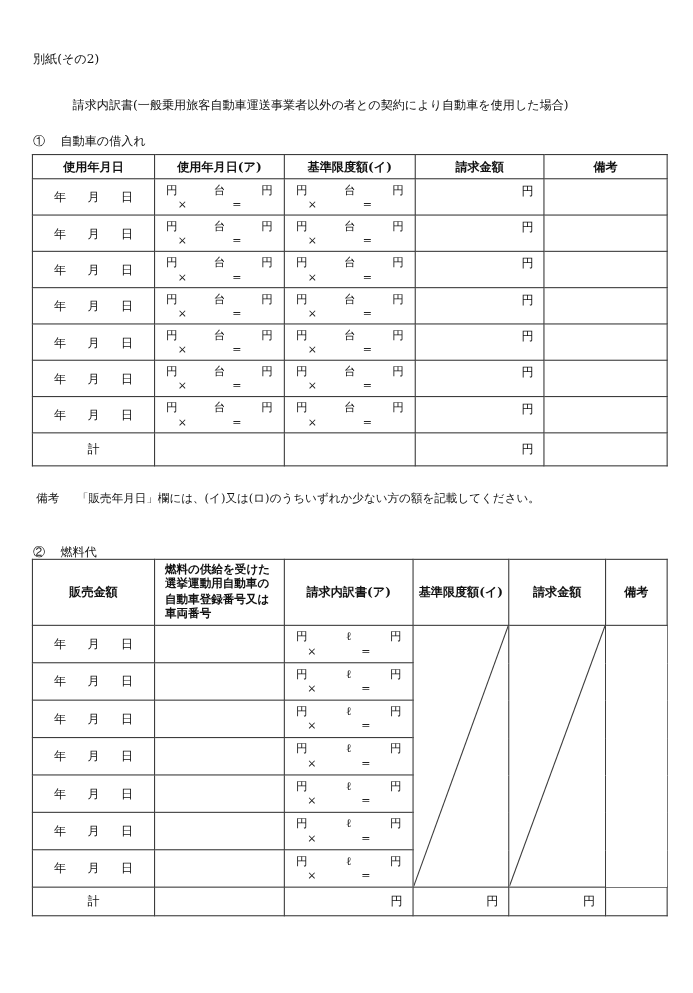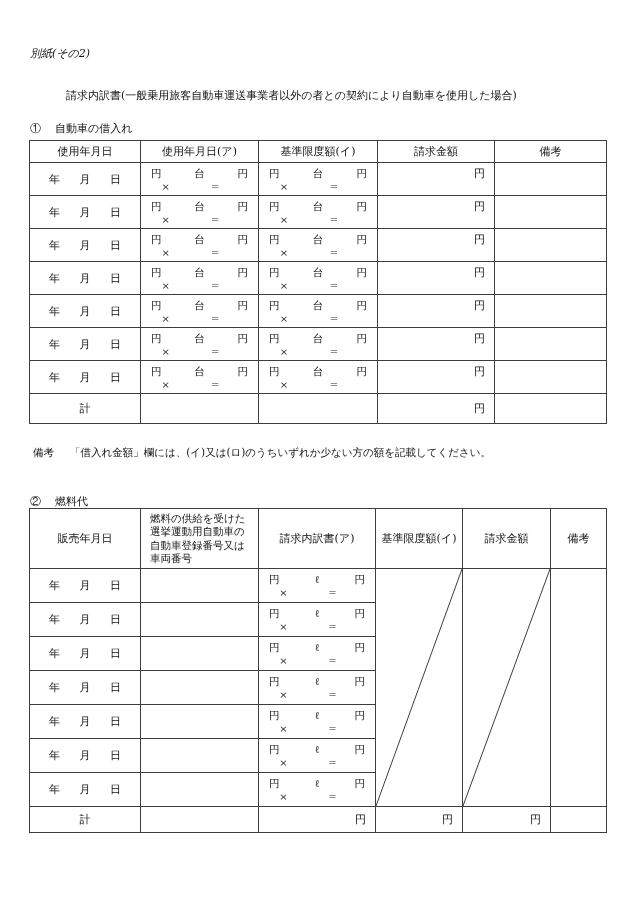--- a/index.html
+++ b/index.html
@@ -7,32 +7,32 @@
   .page {
     position: relative;
     width: 630px;
     height: 903px;
     background: #ffffff;
     font-family: "DejaVu Serif", "Liberation Serif", serif;
     color: #111111;
     overflow: hidden;
   }
   .abs { position: absolute; }
-  .attachment-label { top: 46px; left: 30px; font-size: 11px; font-style: italic; }
+  .attachment-label { top: 46px; left: 30px; font-size: 11px; }
   .doc-title { top: 88px; left: 30px; font-size: 11px; white-space: nowrap; padding-left: 36px; }
   .sec-heading { left: 30px; font-size: 11px; display: flex; gap: 14px; }
   #sec1-heading { top: 121px; }
   #sec2-heading { top: 494px; }
   .note-line { top: 446px; left: 33px; font-size: 10.5px; display: flex; gap: 16px; white-space: nowrap; }
 
   table { border-collapse: collapse; table-layout: fixed; background: #ffffff; }
   #table1 { top: 140px; left: 29px; width: 577px; }
   #table2 { top: 508px; left: 29px; width: 577px; }
   th, td { border: 1px solid #3d3d3d; padding: 0; font-weight: normal; overflow: hidden; }
-  th { font-size: 11px; text-align: center; vertical-align: middle; }
+  th { font-size: 11px; text-align: center; vertical-align: middle; font-weight: bold; }
   #table1 thead tr { height: 22px; }
   #table2 thead tr { height: 60px; }
   th.reg-header { text-align: left; vertical-align: middle; padding: 2px 9px; font-size: 10.5px; line-height: 13.5px; }
   #table1 tbody tr.data-row { height: 33px; }
   #table2 tbody tr.data-row { height: 34px; }
   #table1 tr.total-row { height: 30px; }
   #table2 tr.total-row { height: 26px; }
 
   td.date-cell { font-size: 11px; vertical-align: middle; }
   .date-inner { display: flex; justify-content: space-between; padding: 0 19px; }
@@ -361,40 +361,40 @@
         <td class="blank-cell"></td>
         <td class="blank-cell"></td>
         <td class="yen-right">円</td>
         <td class="blank-cell"></td>
       </tr>
     </tbody>
   </table>
 
   <div class="abs note-line">
     <span>備考</span>
-    <span>「借入れ金額」欄には、(イ)又は(ロ)のうちいずれか少ない方の額を記載してください。</span>
+    <span>「販売年月日」欄には、(イ)又は(ロ)のうちいずれか少ない方の額を記載してください。</span>
   </div>
 
   <div class="abs sec-heading" id="sec2-heading">
     <span>②</span>
     <span>燃料代</span>
   </div>
 
   <table class="abs" id="table2">
     <colgroup>
       <col style="width:111px">
         <col style="width:118px">
         <col style="width:117px">
         <col style="width:87px">
         <col style="width:88px">
         <col style="width:56px">
     </colgroup>
     <thead>
       <tr>
-        <th>販売年月日</th>
+        <th>販売金額</th>
         <th class="reg-header">燃料の供給を受けた選挙運動用自動車の自動車登録番号又は車両番号</th>
         <th>請求内訳書(ア)</th>
         <th>基準限度額(イ)</th>
         <th>請求金額</th>
         <th>備考</th>
       </tr>
     </thead>
     <tbody>
       <tr class="data-row">
         <td class="date-cell">

